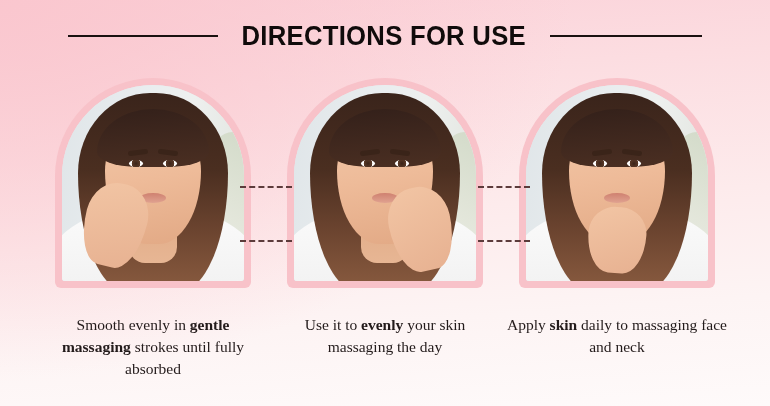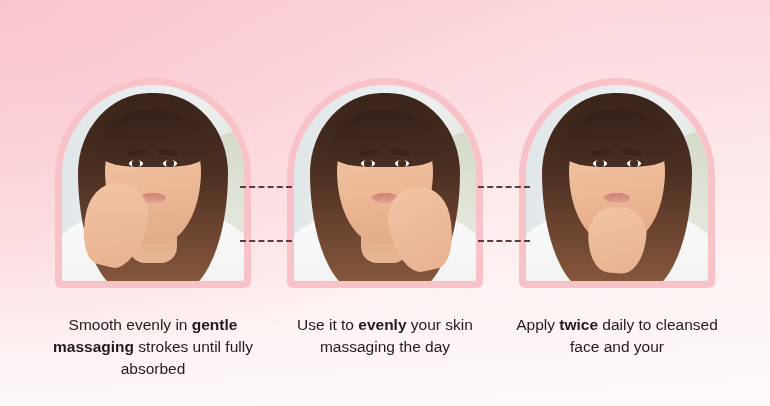--- a/index.html
+++ b/index.html
@@ -67,20 +67,21 @@
     display: flex;
     justify-content: center;
     align-items: flex-start;
   }
   .step {
     width: 232px;
     flex: 0 0 232px;
     display: flex;
     flex-direction: column;
     align-items: center;
+    font-family: Liberation Serif, serif;
   }
 
   
   .arch-frame {
     position: relative;
     width: 196px;
     height: 210px;
     border-radius: 98px 98px 6px 6px;
     background: #f8c2c9;
     padding: 7px;
@@ -225,20 +226,25 @@
   .connector.c1a { left: 240px; width: 52px; top: 186px; }
   .connector.c1b { left: 240px; width: 52px; top: 240px; }
   .connector.c2a { left: 478px; width: 52px; top: 186px; }
   .connector.c2b { left: 478px; width: 52px; top: 240px; }
 </style>
 </head>
 <body>
 
 <div class="banner">
 
+  <div class="header">
+    <div class="rule rule-left"></div>
+    <div class="title">DIRECTIONS FOR USE</div>
+    <div class="rule rule-right"></div>
+  </div>
 
   <div class="connector c1a"></div>
   <div class="connector c1b"></div>
   <div class="connector c2a"></div>
   <div class="connector c2b"></div>
 
   <div class="steps">
 
     <div class="step step-1">
       <div class="arch-frame">
@@ -296,17 +302,17 @@
             <div class="hair-front"></div>
             <div class="brow l"></div>
             <div class="brow r"></div>
             <div class="eye l"></div>
             <div class="eye r"></div>
             <div class="lips"></div>
             <div class="hand"></div>
           </div>
         </div>
       </div>
-      <div class="caption"><span>Apply </span><b>twice</b><span> daily to cleansed face and your</span></div>
+      <div class="caption"><span>Apply </span><b>skin</b><span> daily to massaging face and neck</span></div>
     </div>
 
   </div>
 </div>
 
 </body></html>

